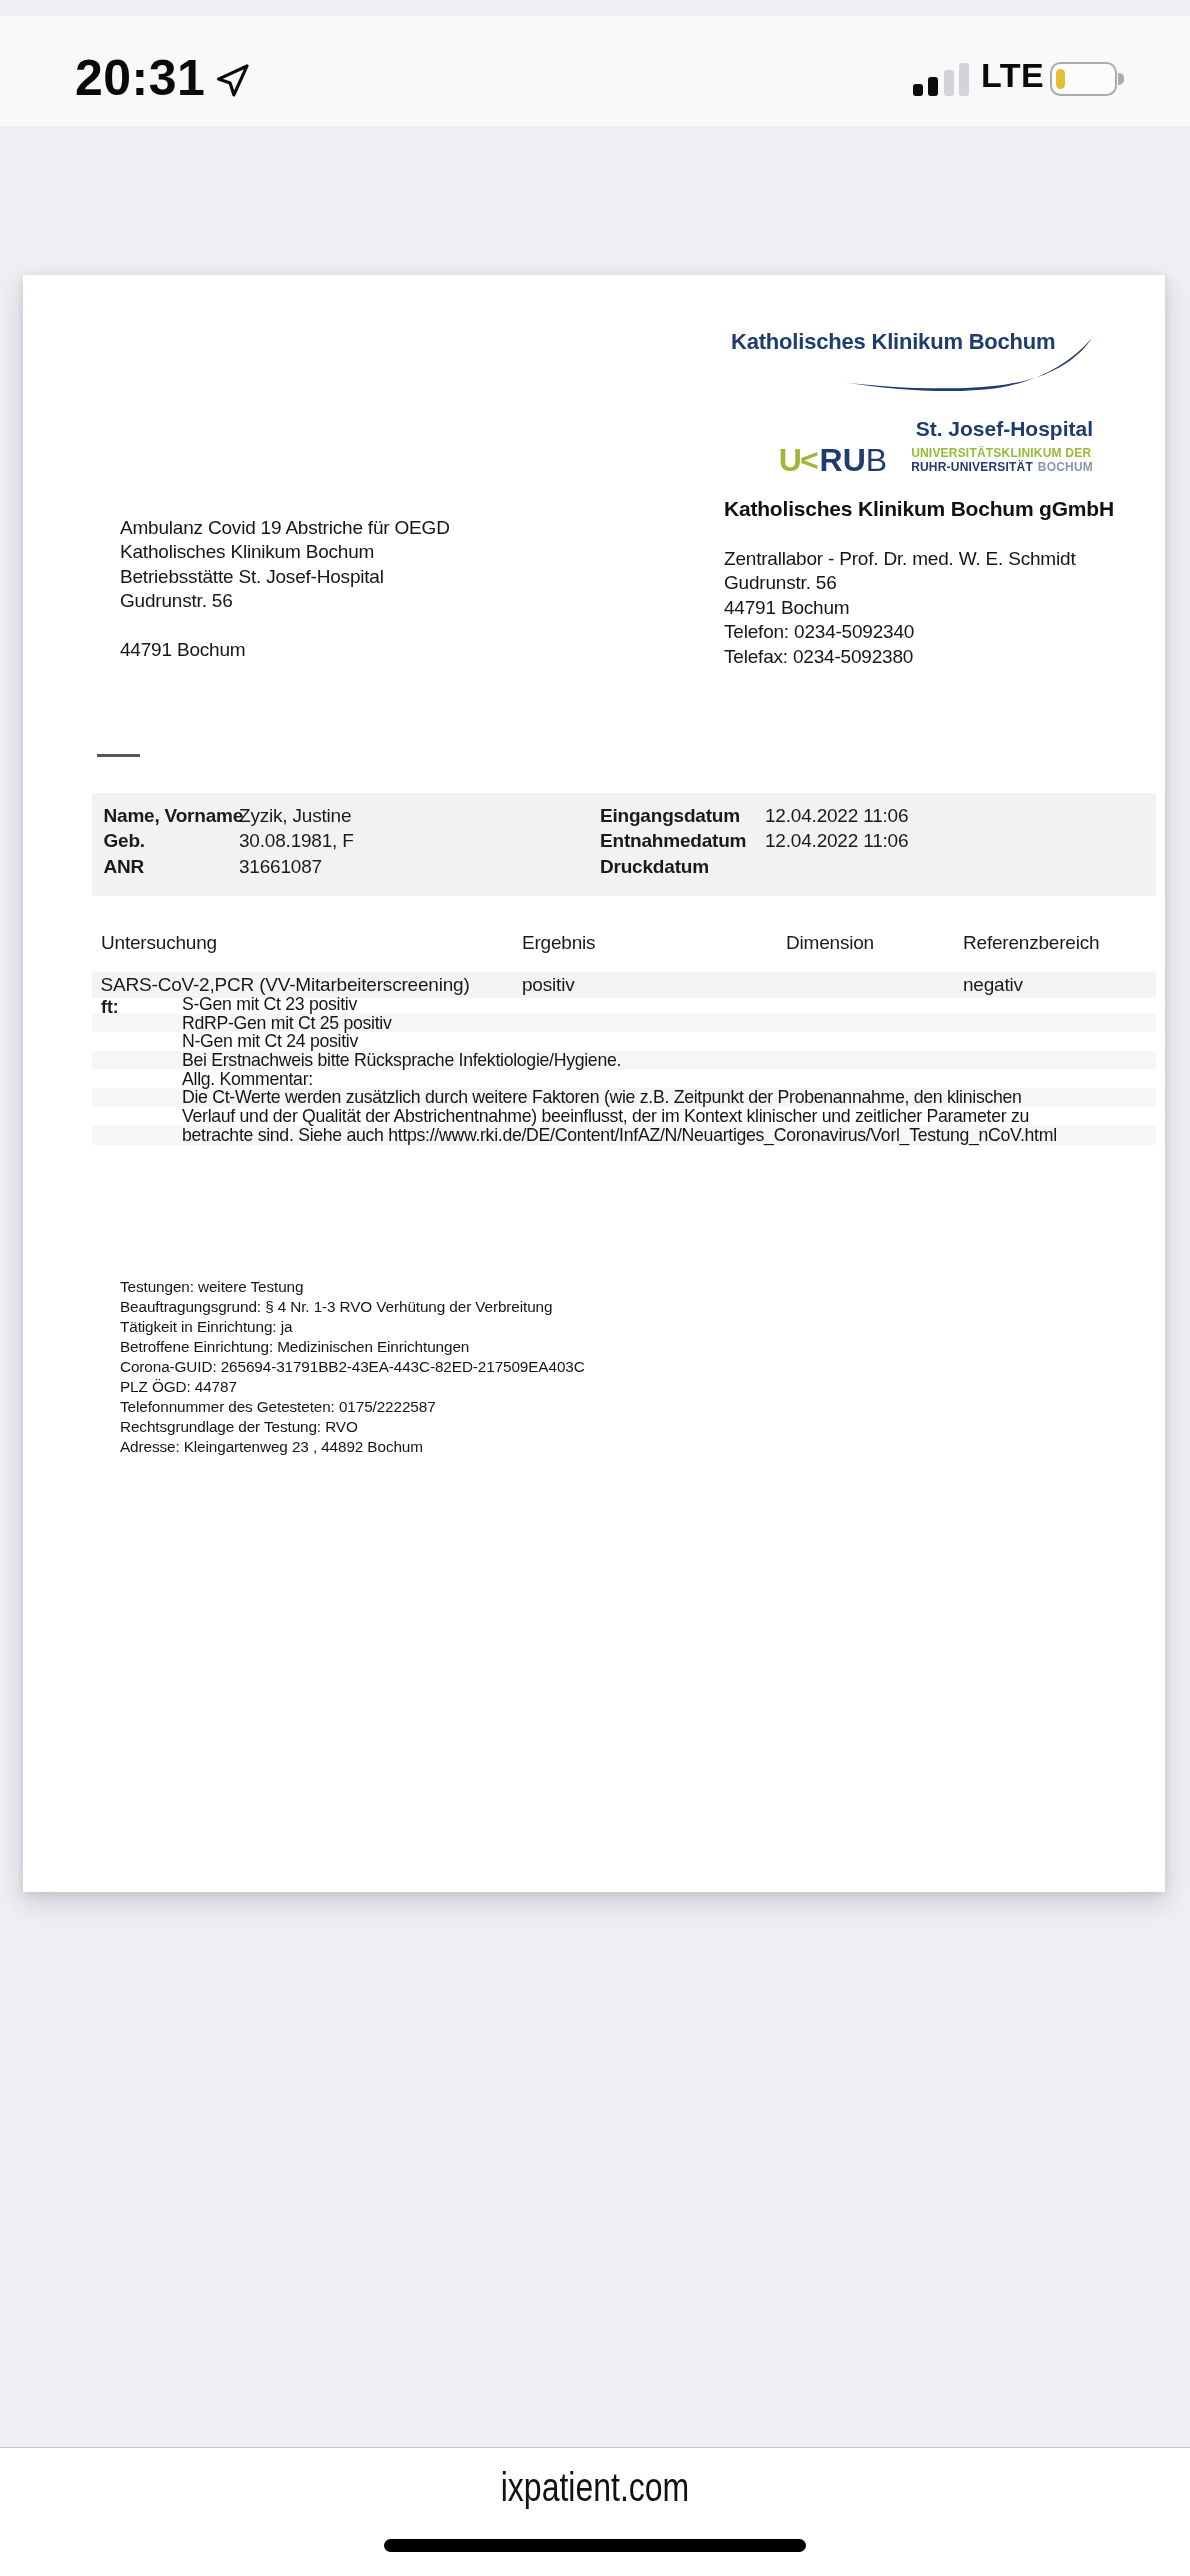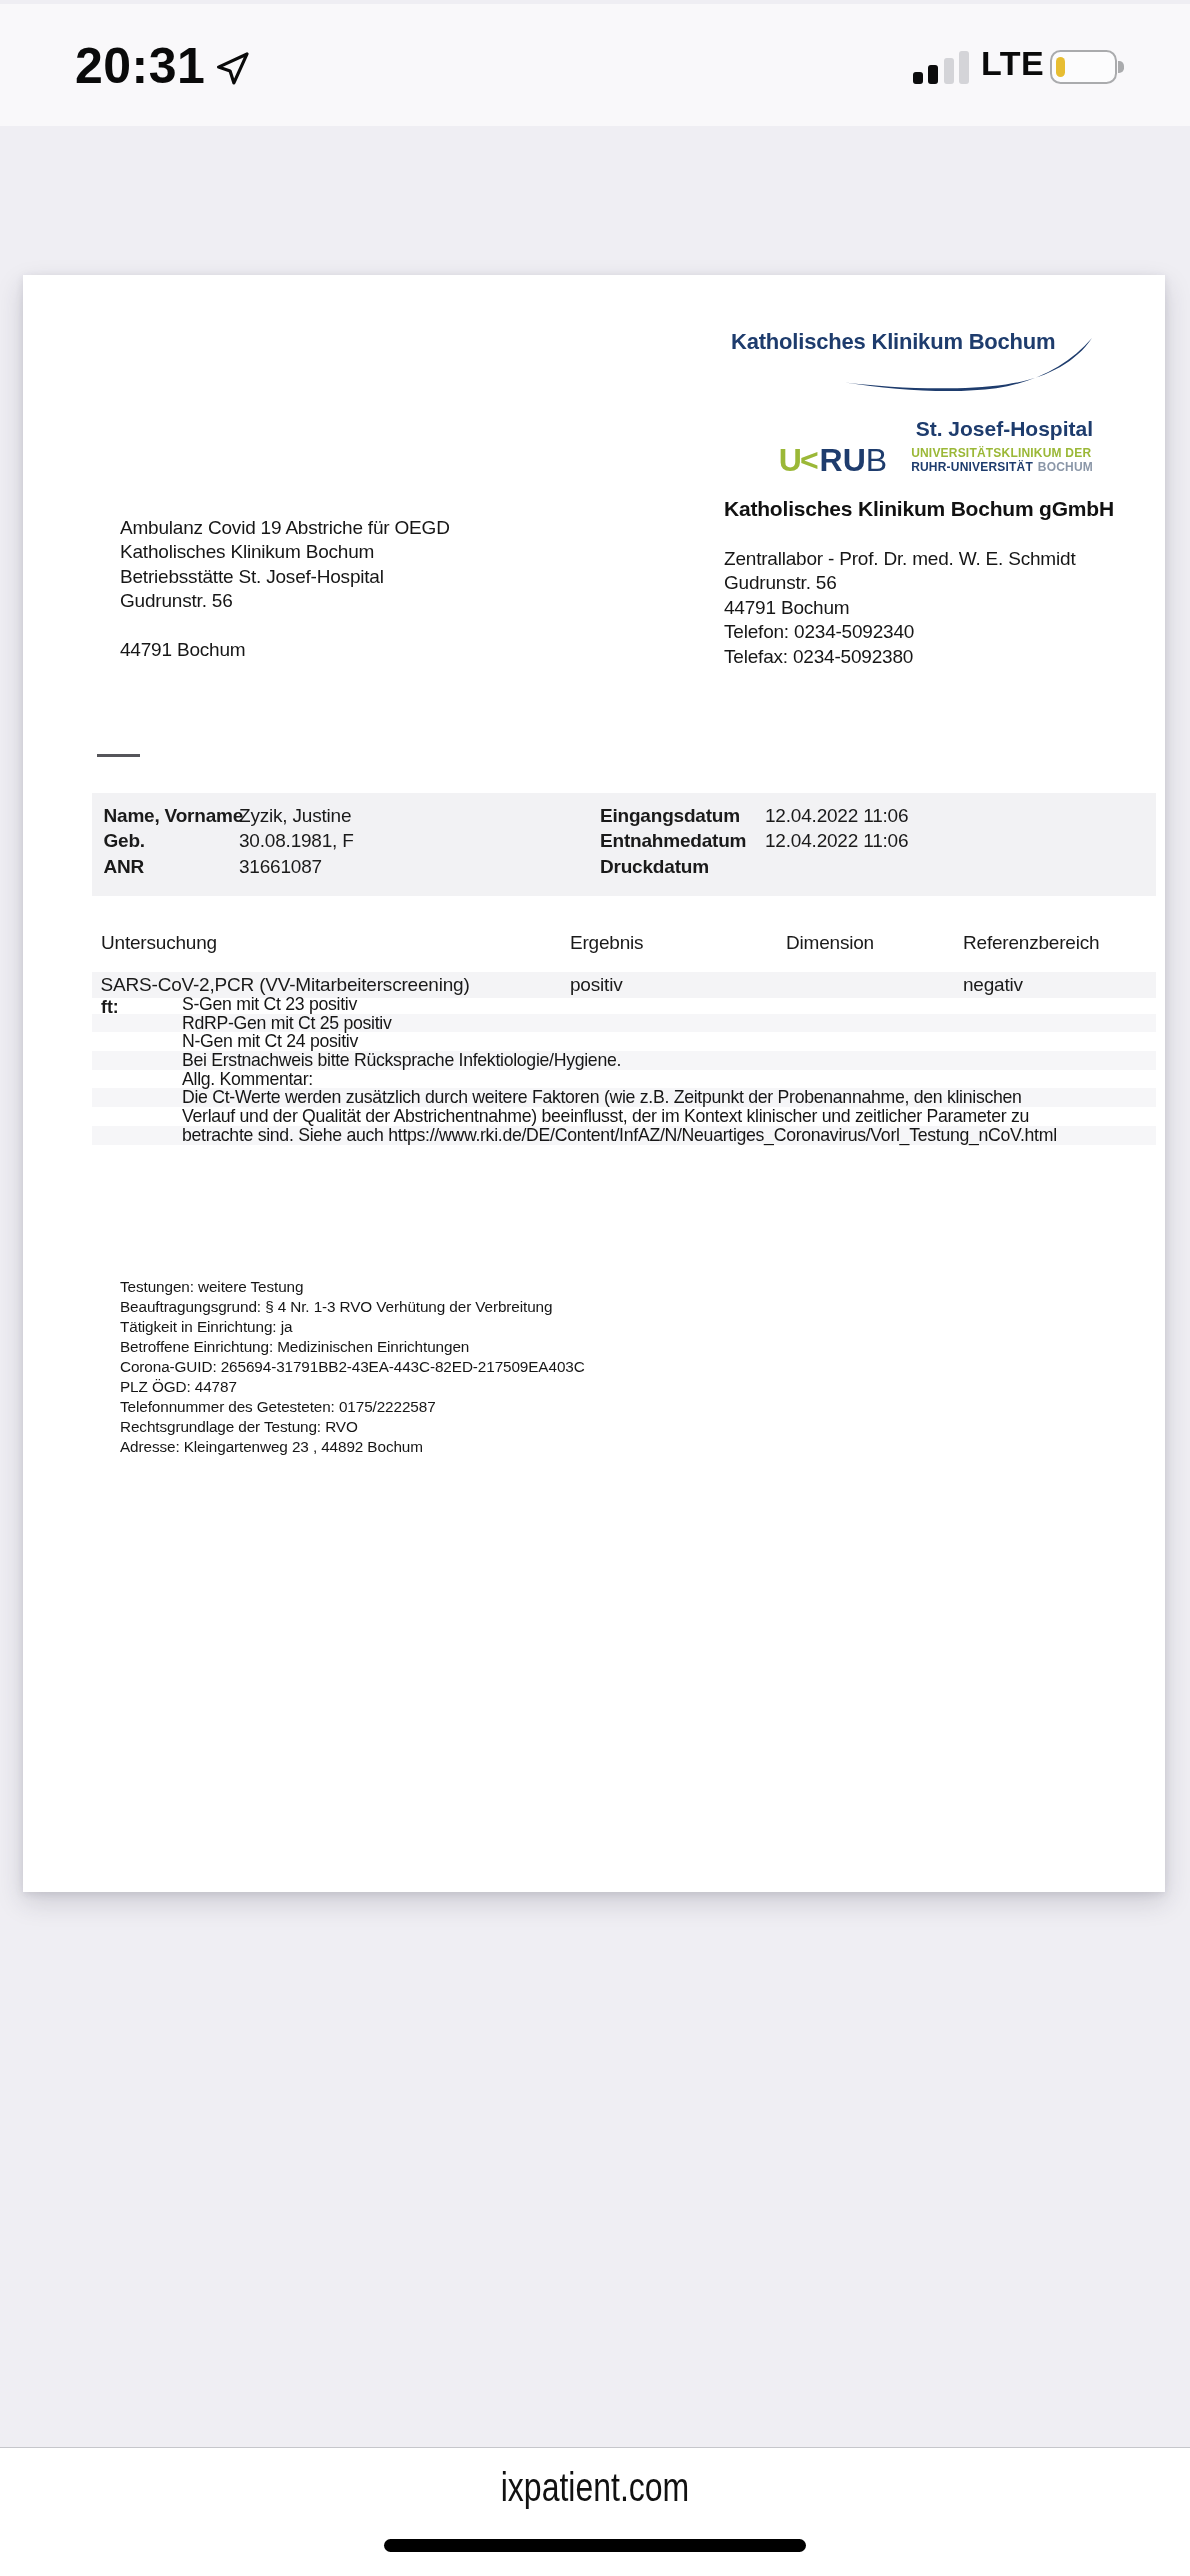--- a/index.html
+++ b/index.html
@@ -5,21 +5,21 @@
   :root{
     --navy:#1e3c6d; --green:#9bb837; --battery:#e7bd32;
     --stripe:#f4f4f6; --panel:#f2f2f4; --page_bg:#efeef3; --bar_bg:#f9f8fa;
   }
   *{margin:0;padding:0;box-sizing:border-box;}
   html,body{background:#444;}
   body{font-family:"Liberation Sans",sans-serif;}
   .screen{position:relative;width:1190px;height:2576px;overflow:hidden;background:var(--page_bg);margin:0 auto;}
 
   
-  .status-bar{position:absolute;left:0;top:4px;width:1190px;height:126px;background:var(--bar_bg);border-bottom:1.9px solid #bebec3;}
+  .status-bar{position:absolute;left:0;top:16px;width:1190px;height:126px;background:var(--bar_bg);border-bottom:1.9px solid #bebec3;}
   .sb-time{position:absolute;left:75px;top:33px;font-size:50px;font-weight:700;letter-spacing:0.5px;color:#0a0a0a;}
   .loc-icon{position:absolute;left:213px;top:46px;}
   .signal{position:absolute;left:913px;top:46px;width:59px;height:34px;}
   .signal i{position:absolute;bottom:0;width:9.6px;border-radius:2.9px;display:block;}
   .signal i:nth-child(1){left:0;height:12.5px;background:#0c0c0d;}
   .signal i:nth-child(2){left:15.3px;height:19px;background:#0c0c0d;}
   .signal i:nth-child(3){left:31px;height:26px;background:#d4d4d8;}
   .signal i:nth-child(4){left:46px;height:33px;background:#d4d4d8;}
   .lte{position:absolute;left:981px;top:40px;font-size:34px;font-weight:600;letter-spacing:0.5px;color:#0a0a0a;}
   .batt{position:absolute;left:1050px;top:46px;width:75px;height:34px;}
@@ -64,21 +64,21 @@
   .p-label{left:11.5px;font-weight:700;}
   .p-value{left:147px;}
   .p-label2{left:508px;font-weight:700;}
   .p-value2{left:673px;}
 
   
   .res-head{position:absolute;left:0;top:657px;width:1142px;height:25px;font-size:19px;letter-spacing:-0.2px;}
   .res-head span{position:absolute;white-space:nowrap;}
   .res-row{position:absolute;left:69px;top:697px;width:1064px;height:26px;background:var(--stripe);font-size:19px;letter-spacing:-0.2px;line-height:26px;}
   .res-row span{position:absolute;white-space:nowrap;}
-  .c1{left:78px;} .c2{left:499px;margin-left:48px;} .c3{left:763px;} .c4{left:940px;}
+  .c1{left:78px;} .c2{left:499px;} .c3{left:763px;} .c4{left:940px;}
   .res-row .c1{left:8.6px;} .res-row .c2{left:430px;} .res-row .c3{left:694px;} .res-row .c4{left:871px;}
 
   
   .fn-label{position:absolute;left:78px;top:722px;font-size:17.7px;font-weight:700;}
   .fn-lines{position:absolute;left:69px;top:720px;width:1064px;}
   .fn-line{height:18.7px;line-height:18.7px;padding-left:90px;font-size:17.7px;letter-spacing:-0.3px;white-space:nowrap;color:#161616;}
   .fn-line:nth-child(even){background:#f6f6f8;}
 
   
   .details{position:absolute;left:97px;top:1002px;}

